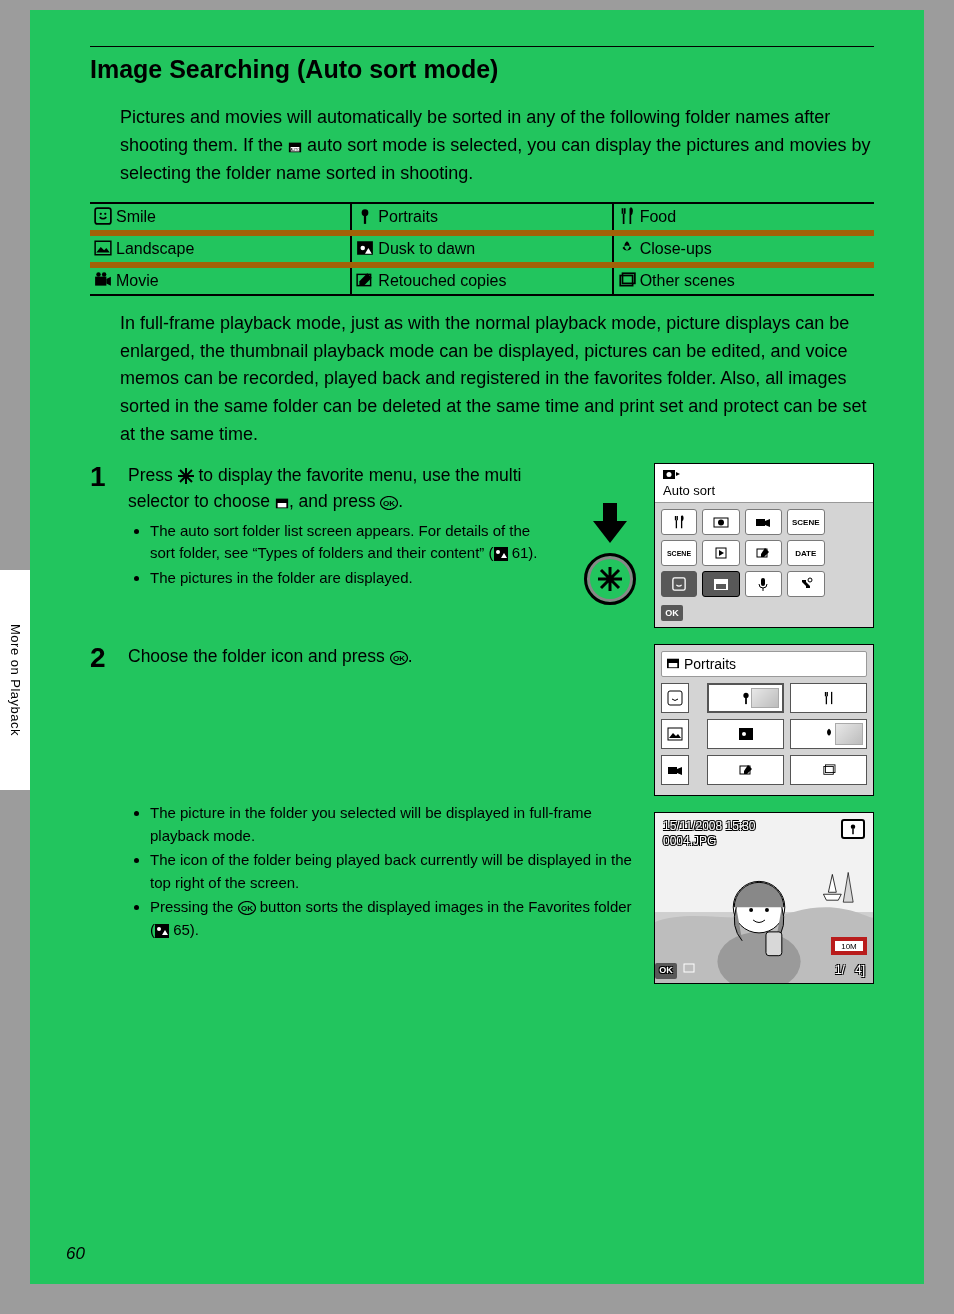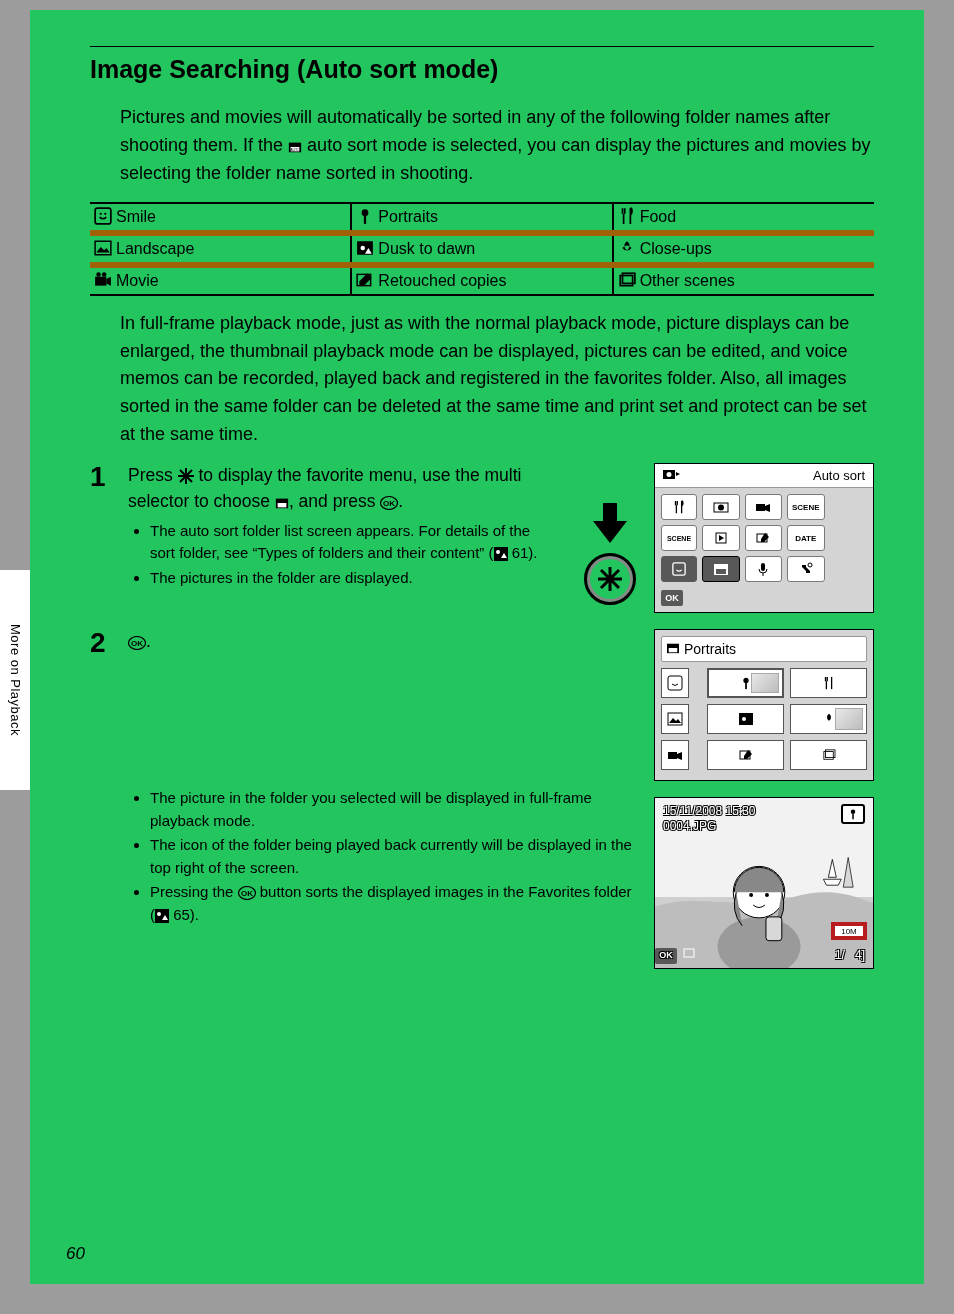--- a/index.html
+++ b/index.html
@@ -90,24 +90,25 @@
   .star-arrow { margin: 0 auto; }
   .star-circle {
     width: 52px; height: 52px; border: 3px solid #000; border-radius: 50%;
     margin: 6px auto 0; display:flex; align-items:center; justify-content:center;
     box-shadow: 0 0 0 3px #888 inset;
   }
   .menu-screen {
     width: 220px; border: 1px solid #000;
   }
   .menu-header {
-    display:flex; justify-content: space-between; align-items:flex-end;
+    display:flex; justify-content: space-between; align-items:flex-start;
     padding: 4px 8px; font-size: 13px;
     border-bottom: 1px solid #999;
     background: #fff;
+    flex-direction: column;
   }
   .menu-grid {
     display: grid;
     grid-template-columns: 36px repeat(4, 1fr);
     background: #d4d4d4;
     padding: 6px;
     gap: 5px;
   }
   .menu-left {
     grid-column: 1;
@@ -406,21 +407,21 @@
         </div>
       </div>
     </div>
 
     <div class="step step-2">
       <div class="step-num">2</div>
       <div class="step-body">
         <div class="step-body-row">
           <div class="text-col">
             <div class="step-main">
-              <span class="inline-icon">
+              <span>Choose the folder icon and press </span><span class="inline-icon">
                   <svg width="18" height="14" viewBox="0 0 18 14">
                     <ellipse cx="9" cy="7" rx="8.5" ry="6.5" fill="none" stroke="#000" stroke-width="1.2"></ellipse>
                     <text x="9" y="10" font-size="8" font-weight="700" text-anchor="middle">OK</text>
                   </svg>
                 </span><span>.</span>
             </div>
           </div>
           <div class="fig-col">
             <div class="fig-portraits">
               <div class="hdr">

